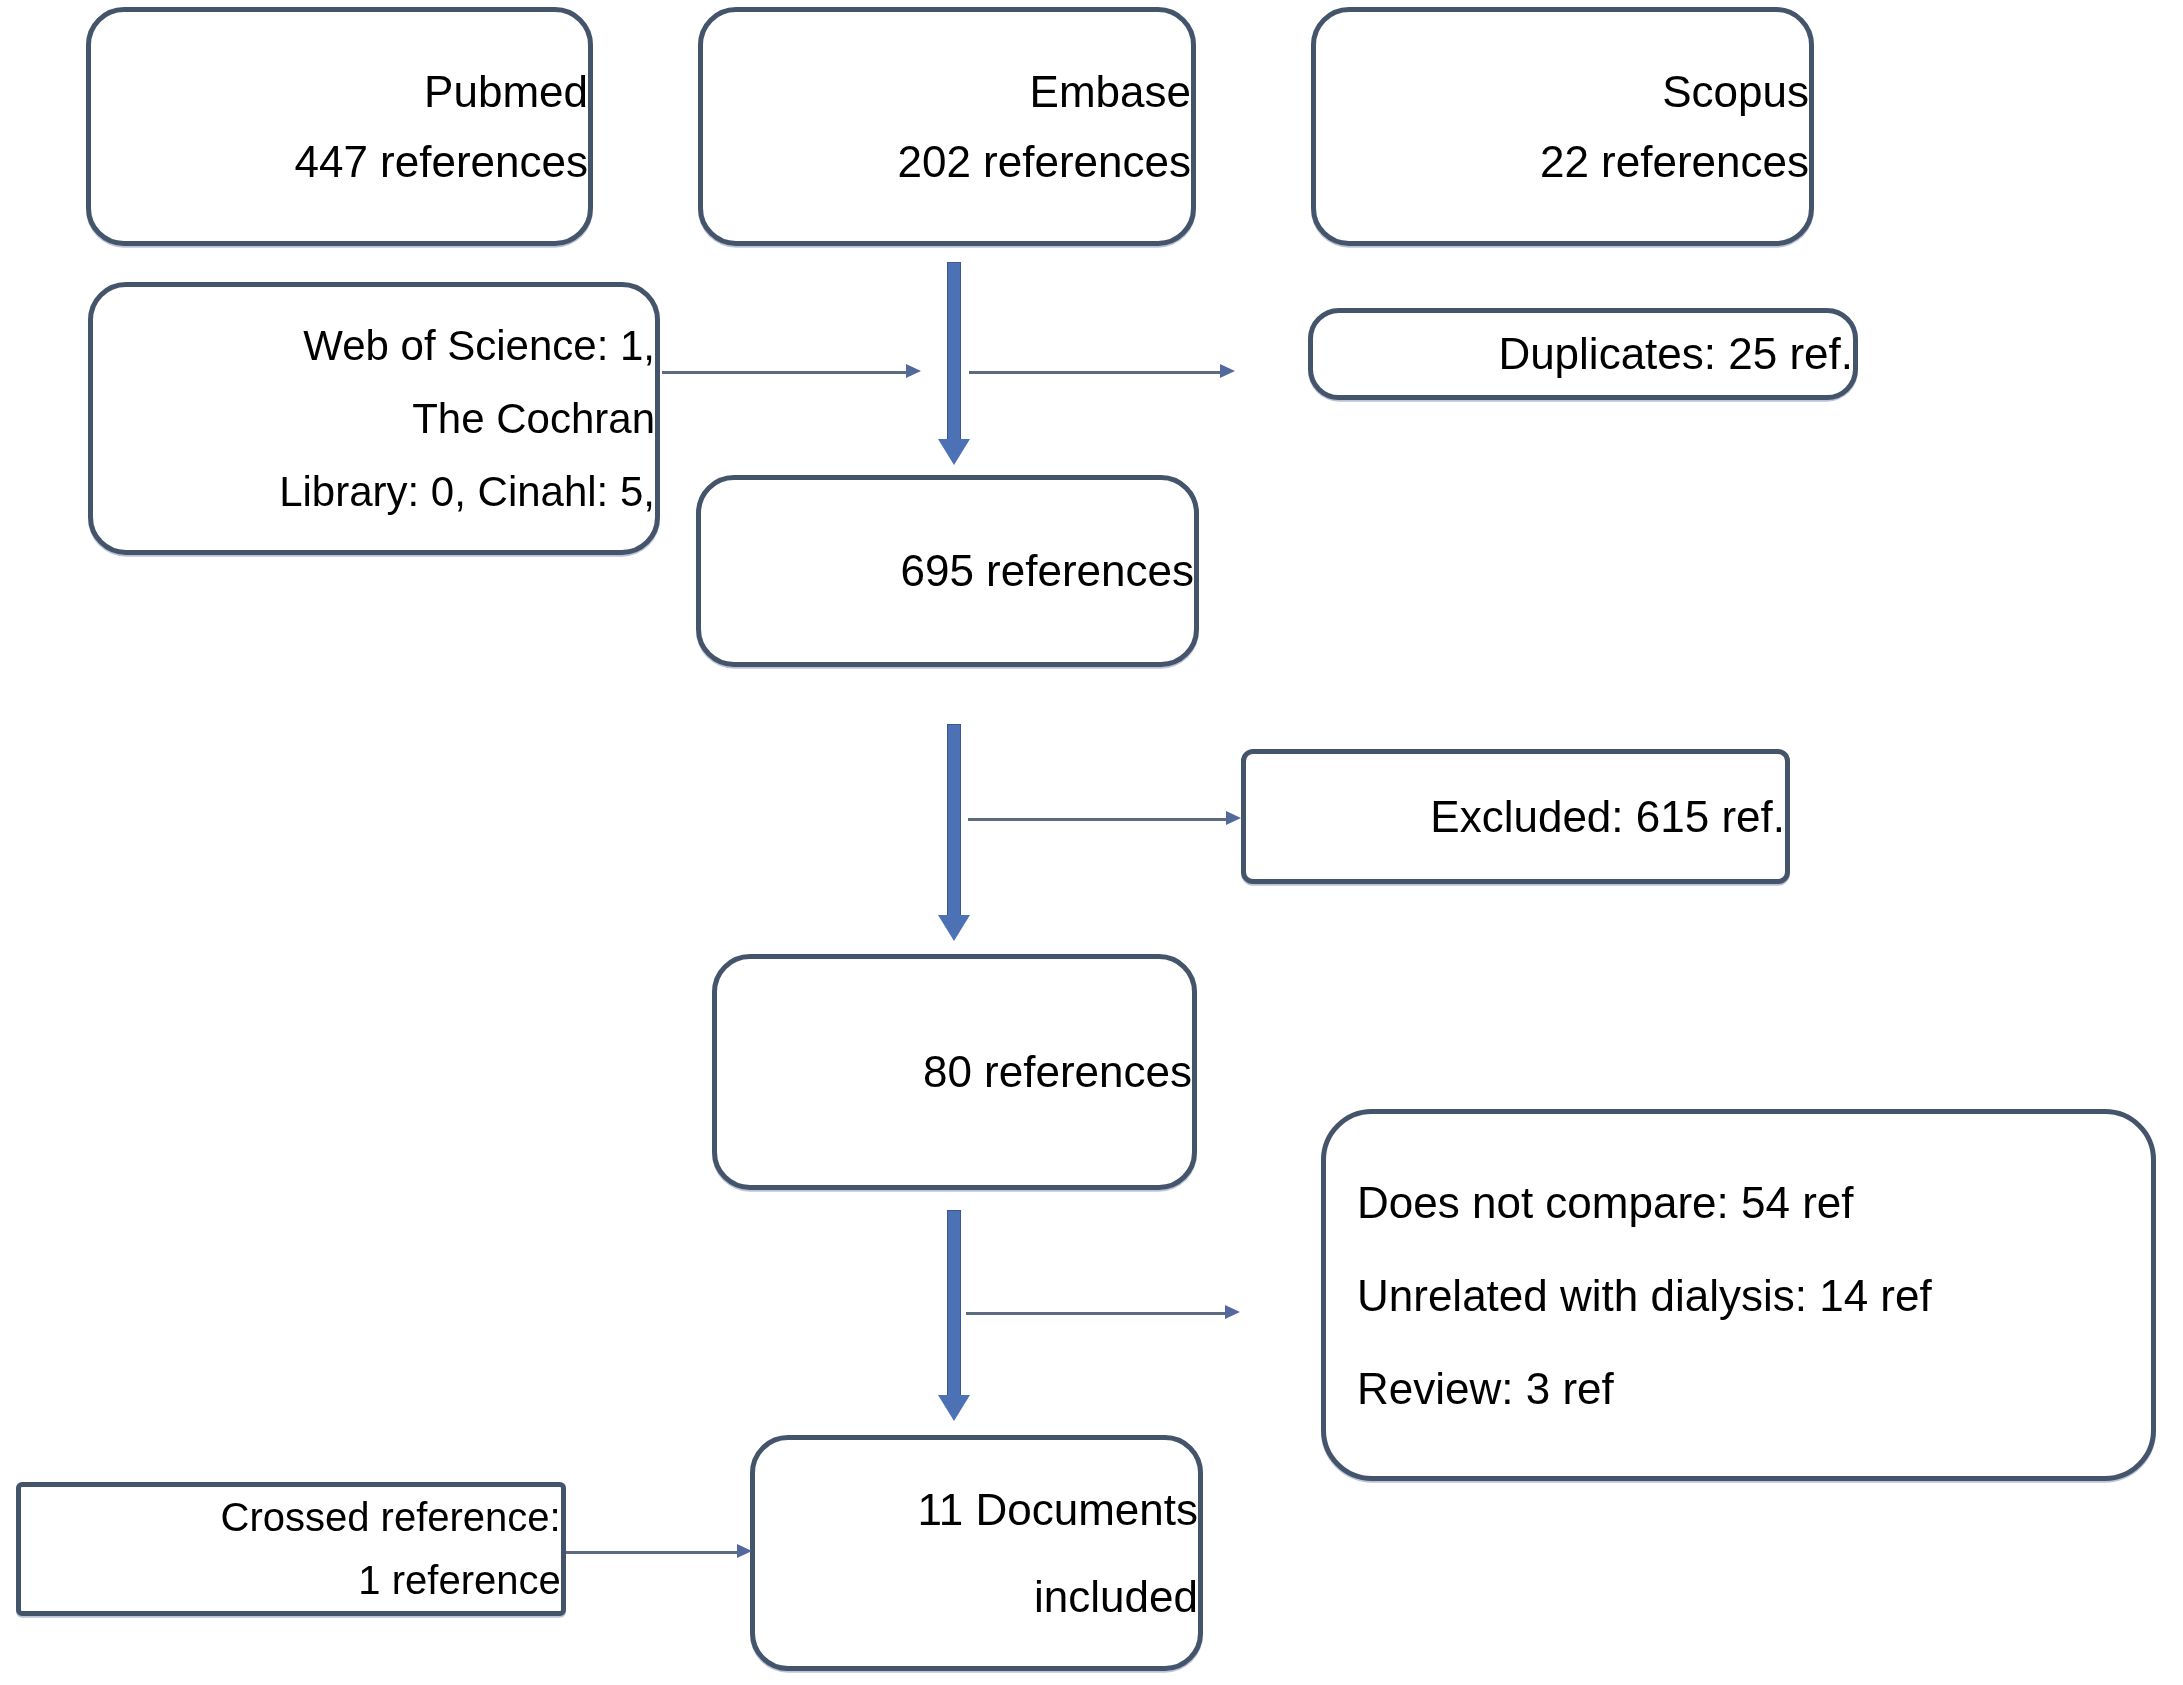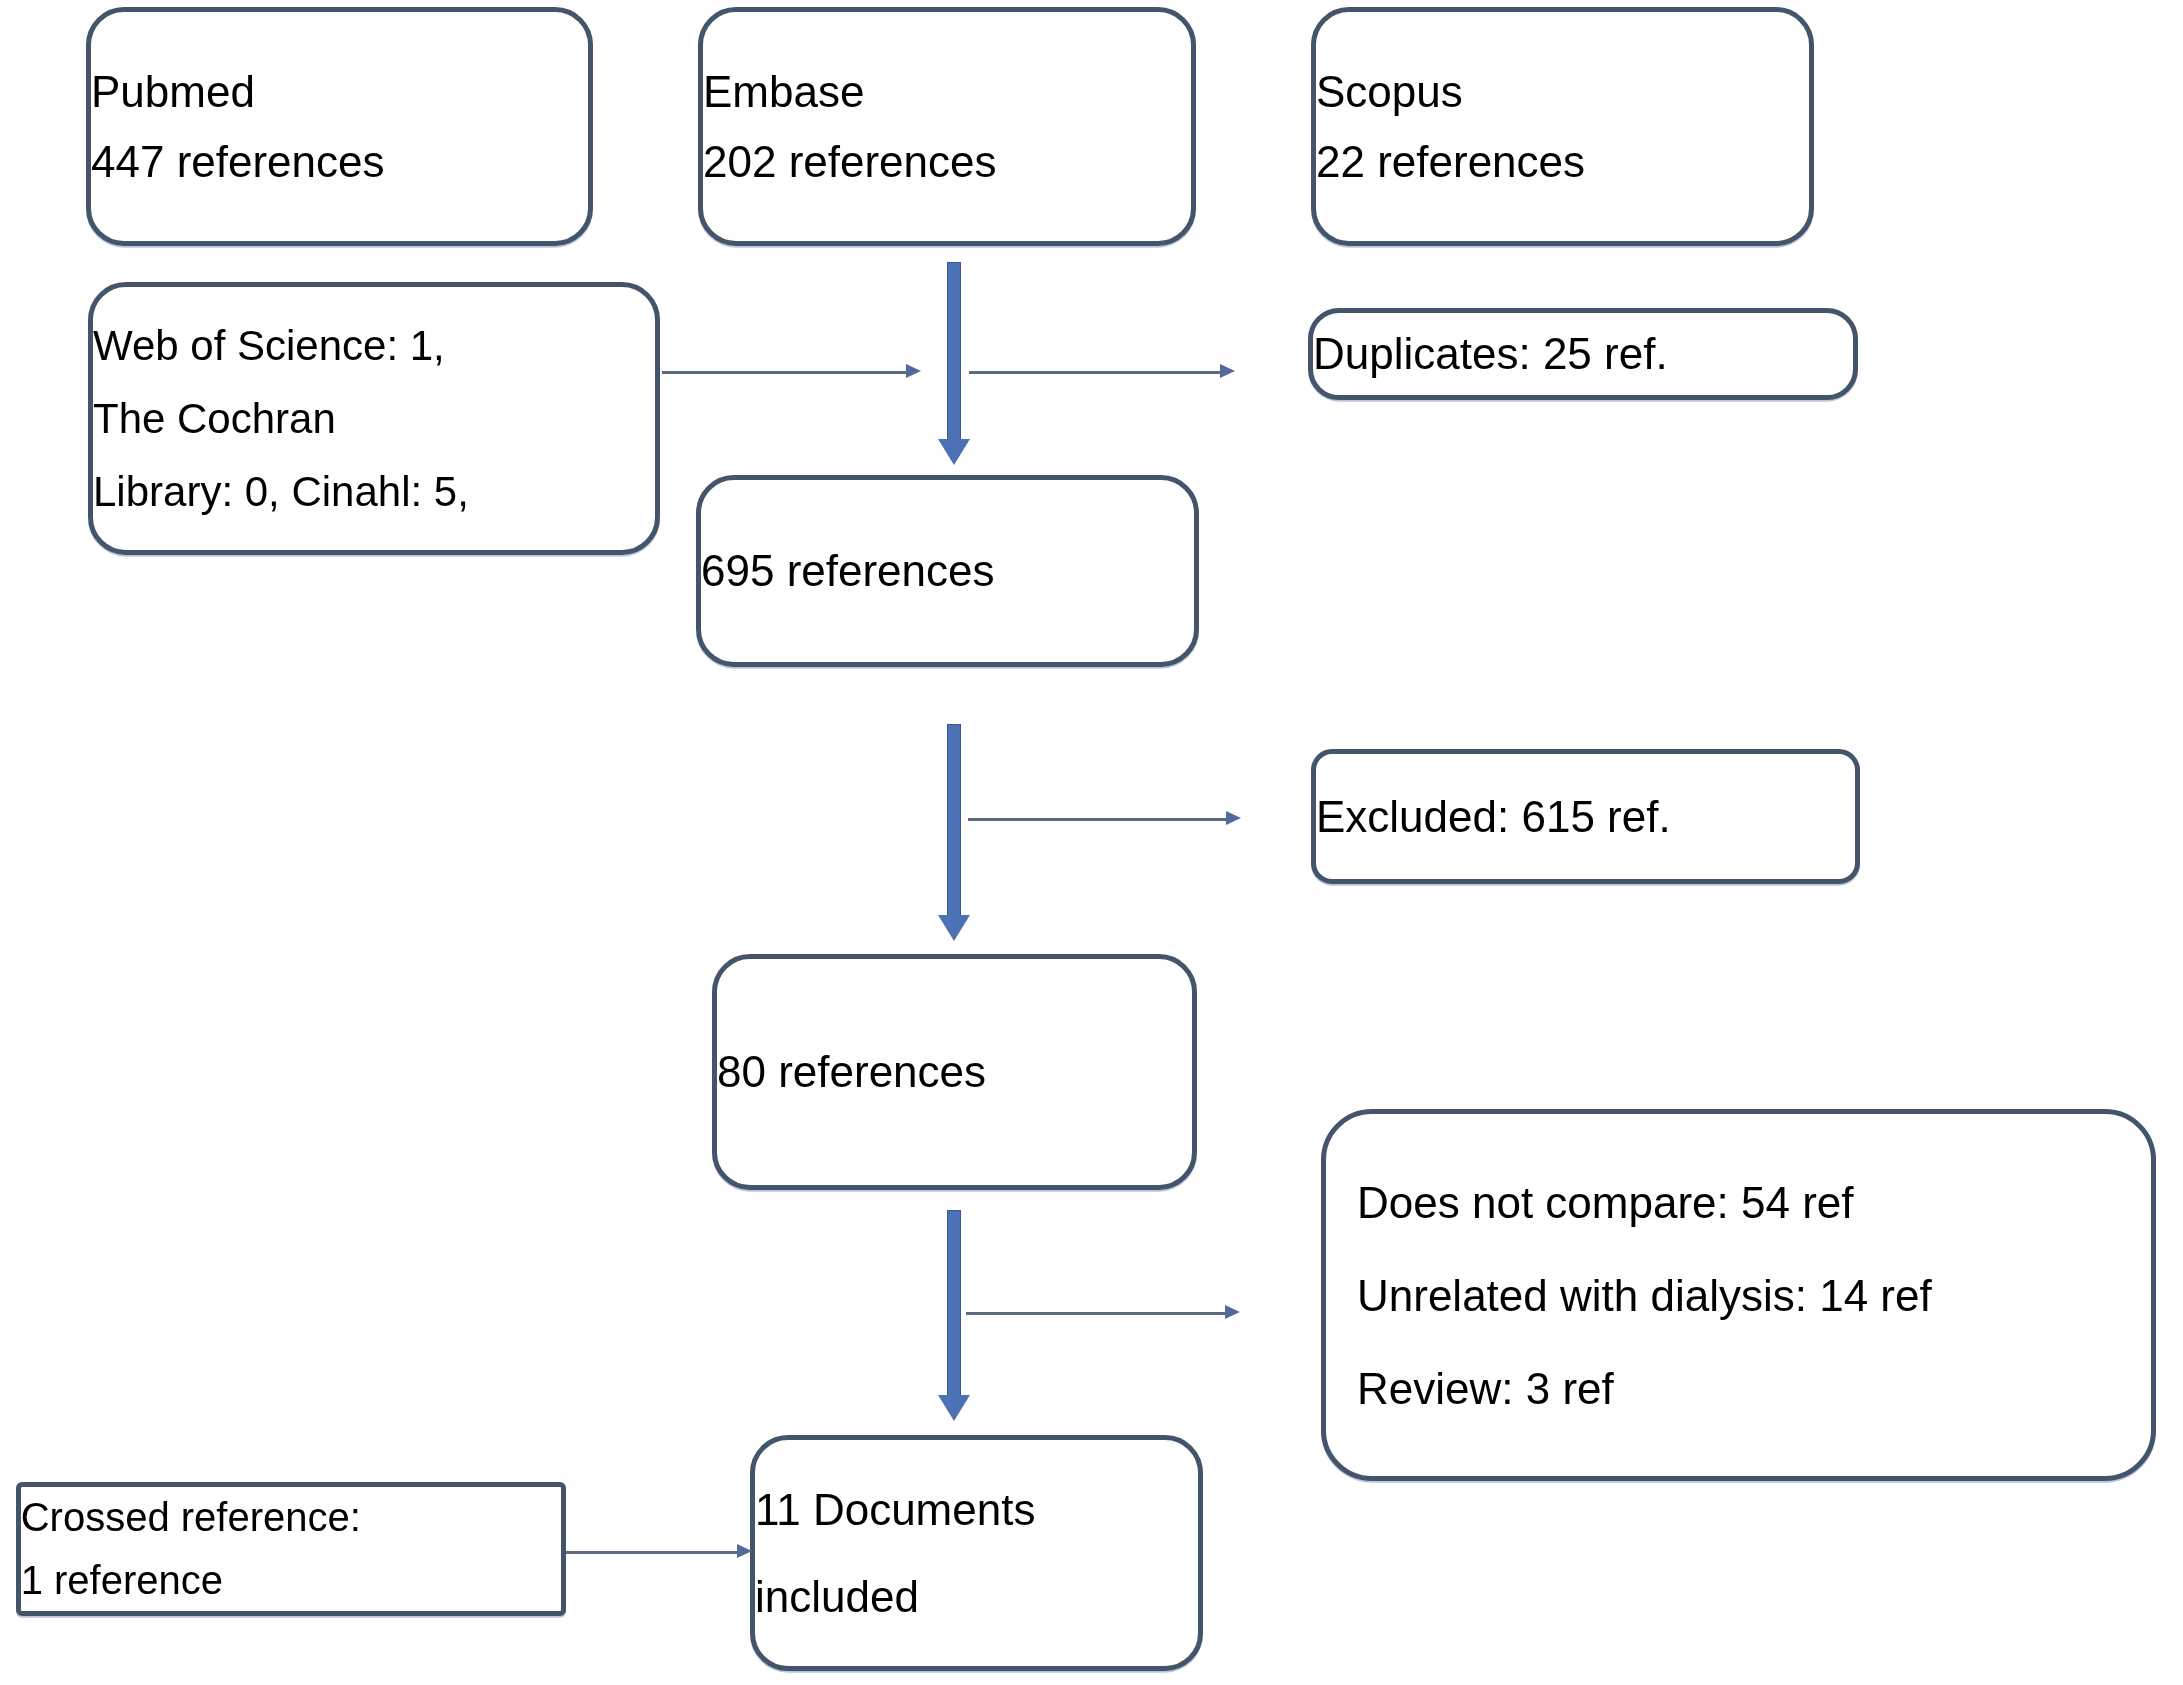--- a/index.html
+++ b/index.html
@@ -16,38 +16,38 @@
     color: #000000;
     overflow: hidden;
   }
   .box {
     position: absolute;
     background: #ffffff;
     border: 5.2px solid #44546a;
     border-radius: 38px;
     display: flex;
     flex-direction: column;
-    align-items: flex-start;
+    align-items: flex-end;
     justify-content: center;
     text-align: center;
     font-size: 44px;
     line-height: 70px;
     box-sizing: border-box;
     box-shadow: 0 1.7px 0 rgba(59,84,146,.35);
   }
   .box .line { white-space: nowrap; }
 
   
   #box-pubmed   { left: 86px;   top: 7px;    width: 507px; height: 239px; }
   #box-embase   { left: 698px;  top: 7px;    width: 498px; height: 239px; }
   #box-scopus   { left: 1311px; top: 7px;    width: 503px; height: 239px; }
   #box-other    { left: 88px;  top: 282px;  width: 572px; height: 273px; font-size: 42px; line-height: 73px; }
   #box-duplicates { left: 1308px; top: 308px; width: 550px; height: 92px; border-radius: 31px; }
   #box-695      { left: 696px;  top: 475px;  width: 503px; height: 192px; }
-  #box-excluded { left: 1311px; top: 749px;  width: 549px; height: 135px; border-radius: 21px; }
+  #box-excluded { left: 1241px; top: 749px;  width: 549px; height: 135px; border-radius: 12px; }
   #box-80       { left: 712px;  top: 954px; width: 485px; height: 236px; }
   #box-reasons  { left: 1321px; top: 1109px; width: 835px; height: 372px;
                   border-radius: 51px; align-items: flex-start; text-align: left;
                   padding-left: 31px; line-height: 93px; }
   #box-crossed  { left: 15.7px;   top: 1482px; width: 550px; height: 134px;
                   border-radius: 6px; font-size: 40px; line-height: 63px; }
   #box-included { left: 750px;  top: 1435px; width: 453px; height: 236px; line-height: 87px; }
 
   
   .varrow { position: absolute; }

